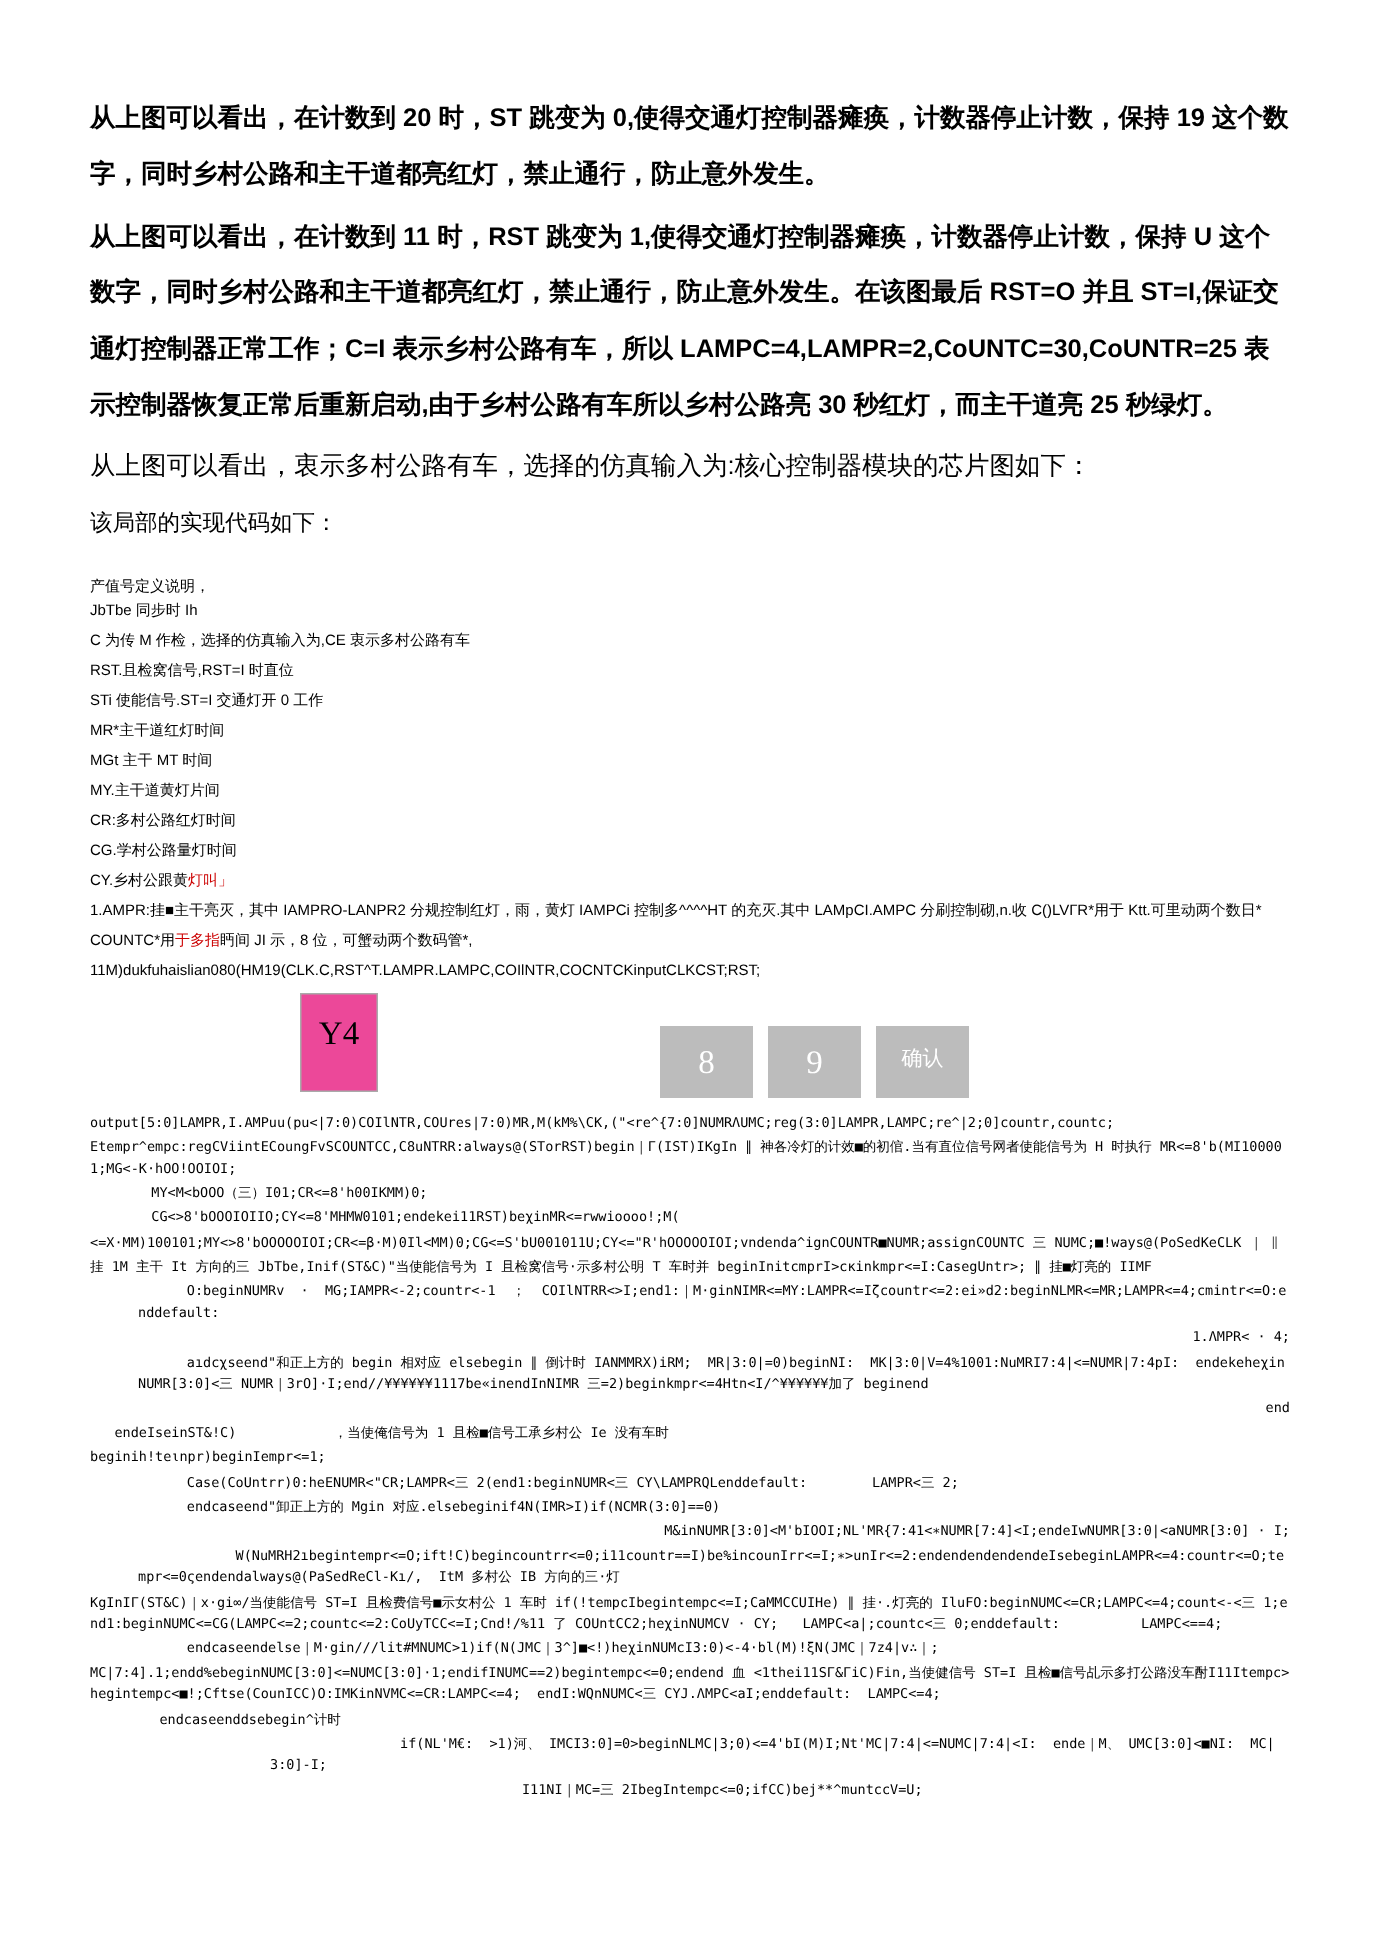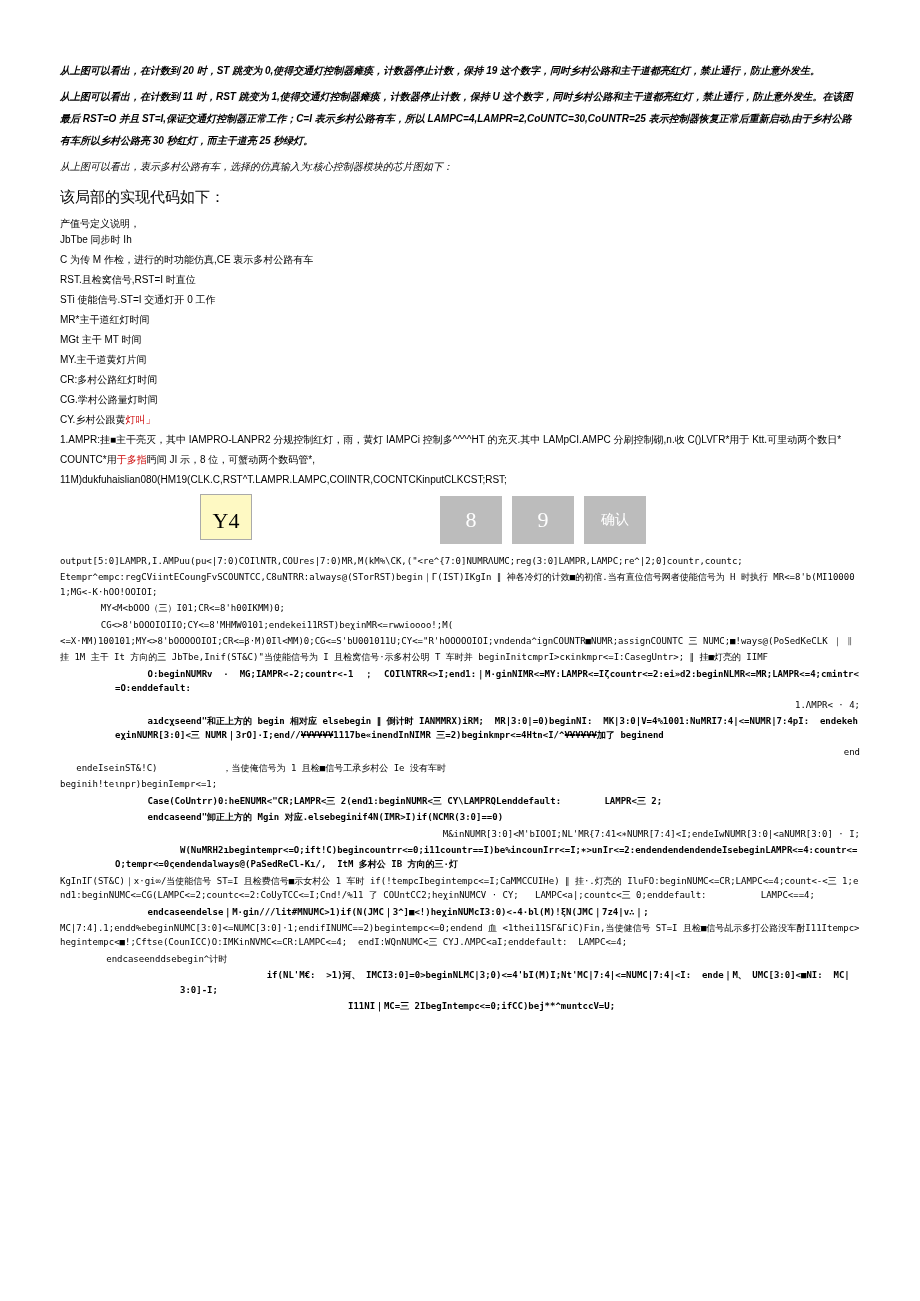--- a/index.html
+++ b/index.html
@@ -1,42 +1,42 @@
 <!DOCTYPE html>
 <html><head>
 <meta charset="utf-8">
 <style>
 * { margin:0; padding:0; box-sizing:border-box; }
 body { width:920px; background:#fff; font-family:"Microsoft YaHei","SimSun",sans-serif; color:#000; padding:60px 60px 20px 60px; }
-.para { font-size:10px; line-height:2.2; margin-bottom:4px;font-style:italic; }
+.para { font-size:17px; line-height:2.2; margin-bottom:4px; }
 .para .bold { font-weight:bold; }
-.subhead { font-size:15px; line-height:2; margin-top:4px; margin-bottom:4px; }
+.subhead { font-size:15px; line-height:2; margin-top:4px; margin-bottom:20px; }
 .small { font-size:10px; line-height:1.6; margin-bottom:4px; }
 .red { color:#c00; }
-.yellow-box { display:inline-block; width:52px; height:46px; background:#fef9c3; border:1px solid #aaa; text-align:center; line-height:52px; font-size:22px; font-family:"Times New Roman",serif; color:#000; }
+.yellow-box { display:inline-block; width:52px; height:66px; background:#ec4899; border:1px solid #aaa; text-align:center; line-height:52px; font-size:22px; font-family:"Times New Roman",serif; color:#000; }
 .yellow-wrap { text-align:left; margin-left:140px; margin-top:6px; margin-bottom:6px; }
 .gray-row { display:flex; gap:10px; margin-left:380px; margin-top:-50px; margin-bottom:10px; }
 .gray-btn { width:62px; height:48px; background:#bcbcbc; color:#fff; font-size:22px; display:flex; align-items:center; justify-content:center; font-family:"SimSun",serif; }
 .gray-btn.cn { font-size:14px; line-height:1.2; text-align:right; }
 .code-line { font-size:9px; line-height:1.6; font-family:"SimSun","Microsoft YaHei",monospace; white-space:pre-wrap; word-break:break-all; margin-bottom:2px; }
 .code-indent1 { margin-left:30px; }
-.code-indent2 { margin-left:55px;font-weight:bold; }
+.code-indent2 { margin-left:32px; }
 .code-indent3 { margin-left:90px;text-align:right; }
-.code-indent4 { margin-left:120px;font-weight:bold; }
+.code-indent4 { margin-left:120px; }
 </style>
 </head>
 <body>
 
 <p class="para"><span class="bold">从上图可以看出，在计数到 20 时，ST 跳变为 0,使得交通灯控制器瘫痪，计数器停止计数，保持 19 这个数字，同时乡村公路和主干道都亮红灯，禁止通行，防止意外发生。</span></p>
 <p class="para"><span class="bold">从上图可以看出，在计数到 11 时，RST 跳变为 1,使得交通灯控制器瘫痪，计数器停止计数，保持 U 这个数字，同时乡村公路和主干道都亮红灯，禁止通行，防止意外发生。在该图最后 RST=O 并且 ST=I,保证交通灯控制器正常工作；C=I 表示乡村公路有车，所以 LAMPC=4,LAMPR=2,CoUNTC=30,CoUNTR=25 表示控制器恢复正常后重新启动,由于乡村公路有车所以乡村公路亮 30 秒红灯，而主干道亮 25 秒绿灯。</span></p>
 <p class="para"><span>从上图可以看出，衷示多村公路有车，选择的仿真输入为:核心控制器模块的芯片图如下：</span></p>
 <p class="subhead"><span>该局部的实现代码如下：</span></p>
 
 <p class="small"><span>产值号定义说明，</span><br><span>JbTbe 同步时 Ih</span></p>
-<p class="small"><span>C 为传 M 作检，进行的时功能仿真,CE 衷示多村公路有车</span></p>
+<p class="small"><span>C 为传 M 作检，选择的仿真输入为,CE 衷示多村公路有车</span></p>
 <p class="small"><span>RST.且检窝信号,RST=I 时直位</span></p>
 <p class="small"><span>STi 使能信号.ST=I 交通灯开 0 工作</span></p>
 <p class="small"><span>MR*主干道红灯时间</span></p>
 <p class="small"><span>MGt 主干 MT 时间</span></p>
 <p class="small"><span>MY.主干道黄灯片间</span></p>
 <p class="small"><span>CR:多村公路红灯时间</span></p>
 <p class="small"><span>CG.学村公路量灯时间</span></p>
 <p class="small"><span>CY.乡村公跟黄</span><span class="red">灯叫」</span></p>
 <p class="small"><span>1.AMPR:挂■主干亮灭，其中 IAMPRO-LANPR2 分规控制红灯，雨，黄灯 IAMPCi 控制多^^^^HT 的充灭.其中 LAMpCI.AMPC 分刷控制砌,n.收 C()LVГR*用于 Ktt.可里动两个数日*</span></p>
 <p class="small"><span>COUNTC*用</span><span class="red">于多指</span><span>眄间 JI 示，8 位，可蟹动两个数码管*,</span></p>

